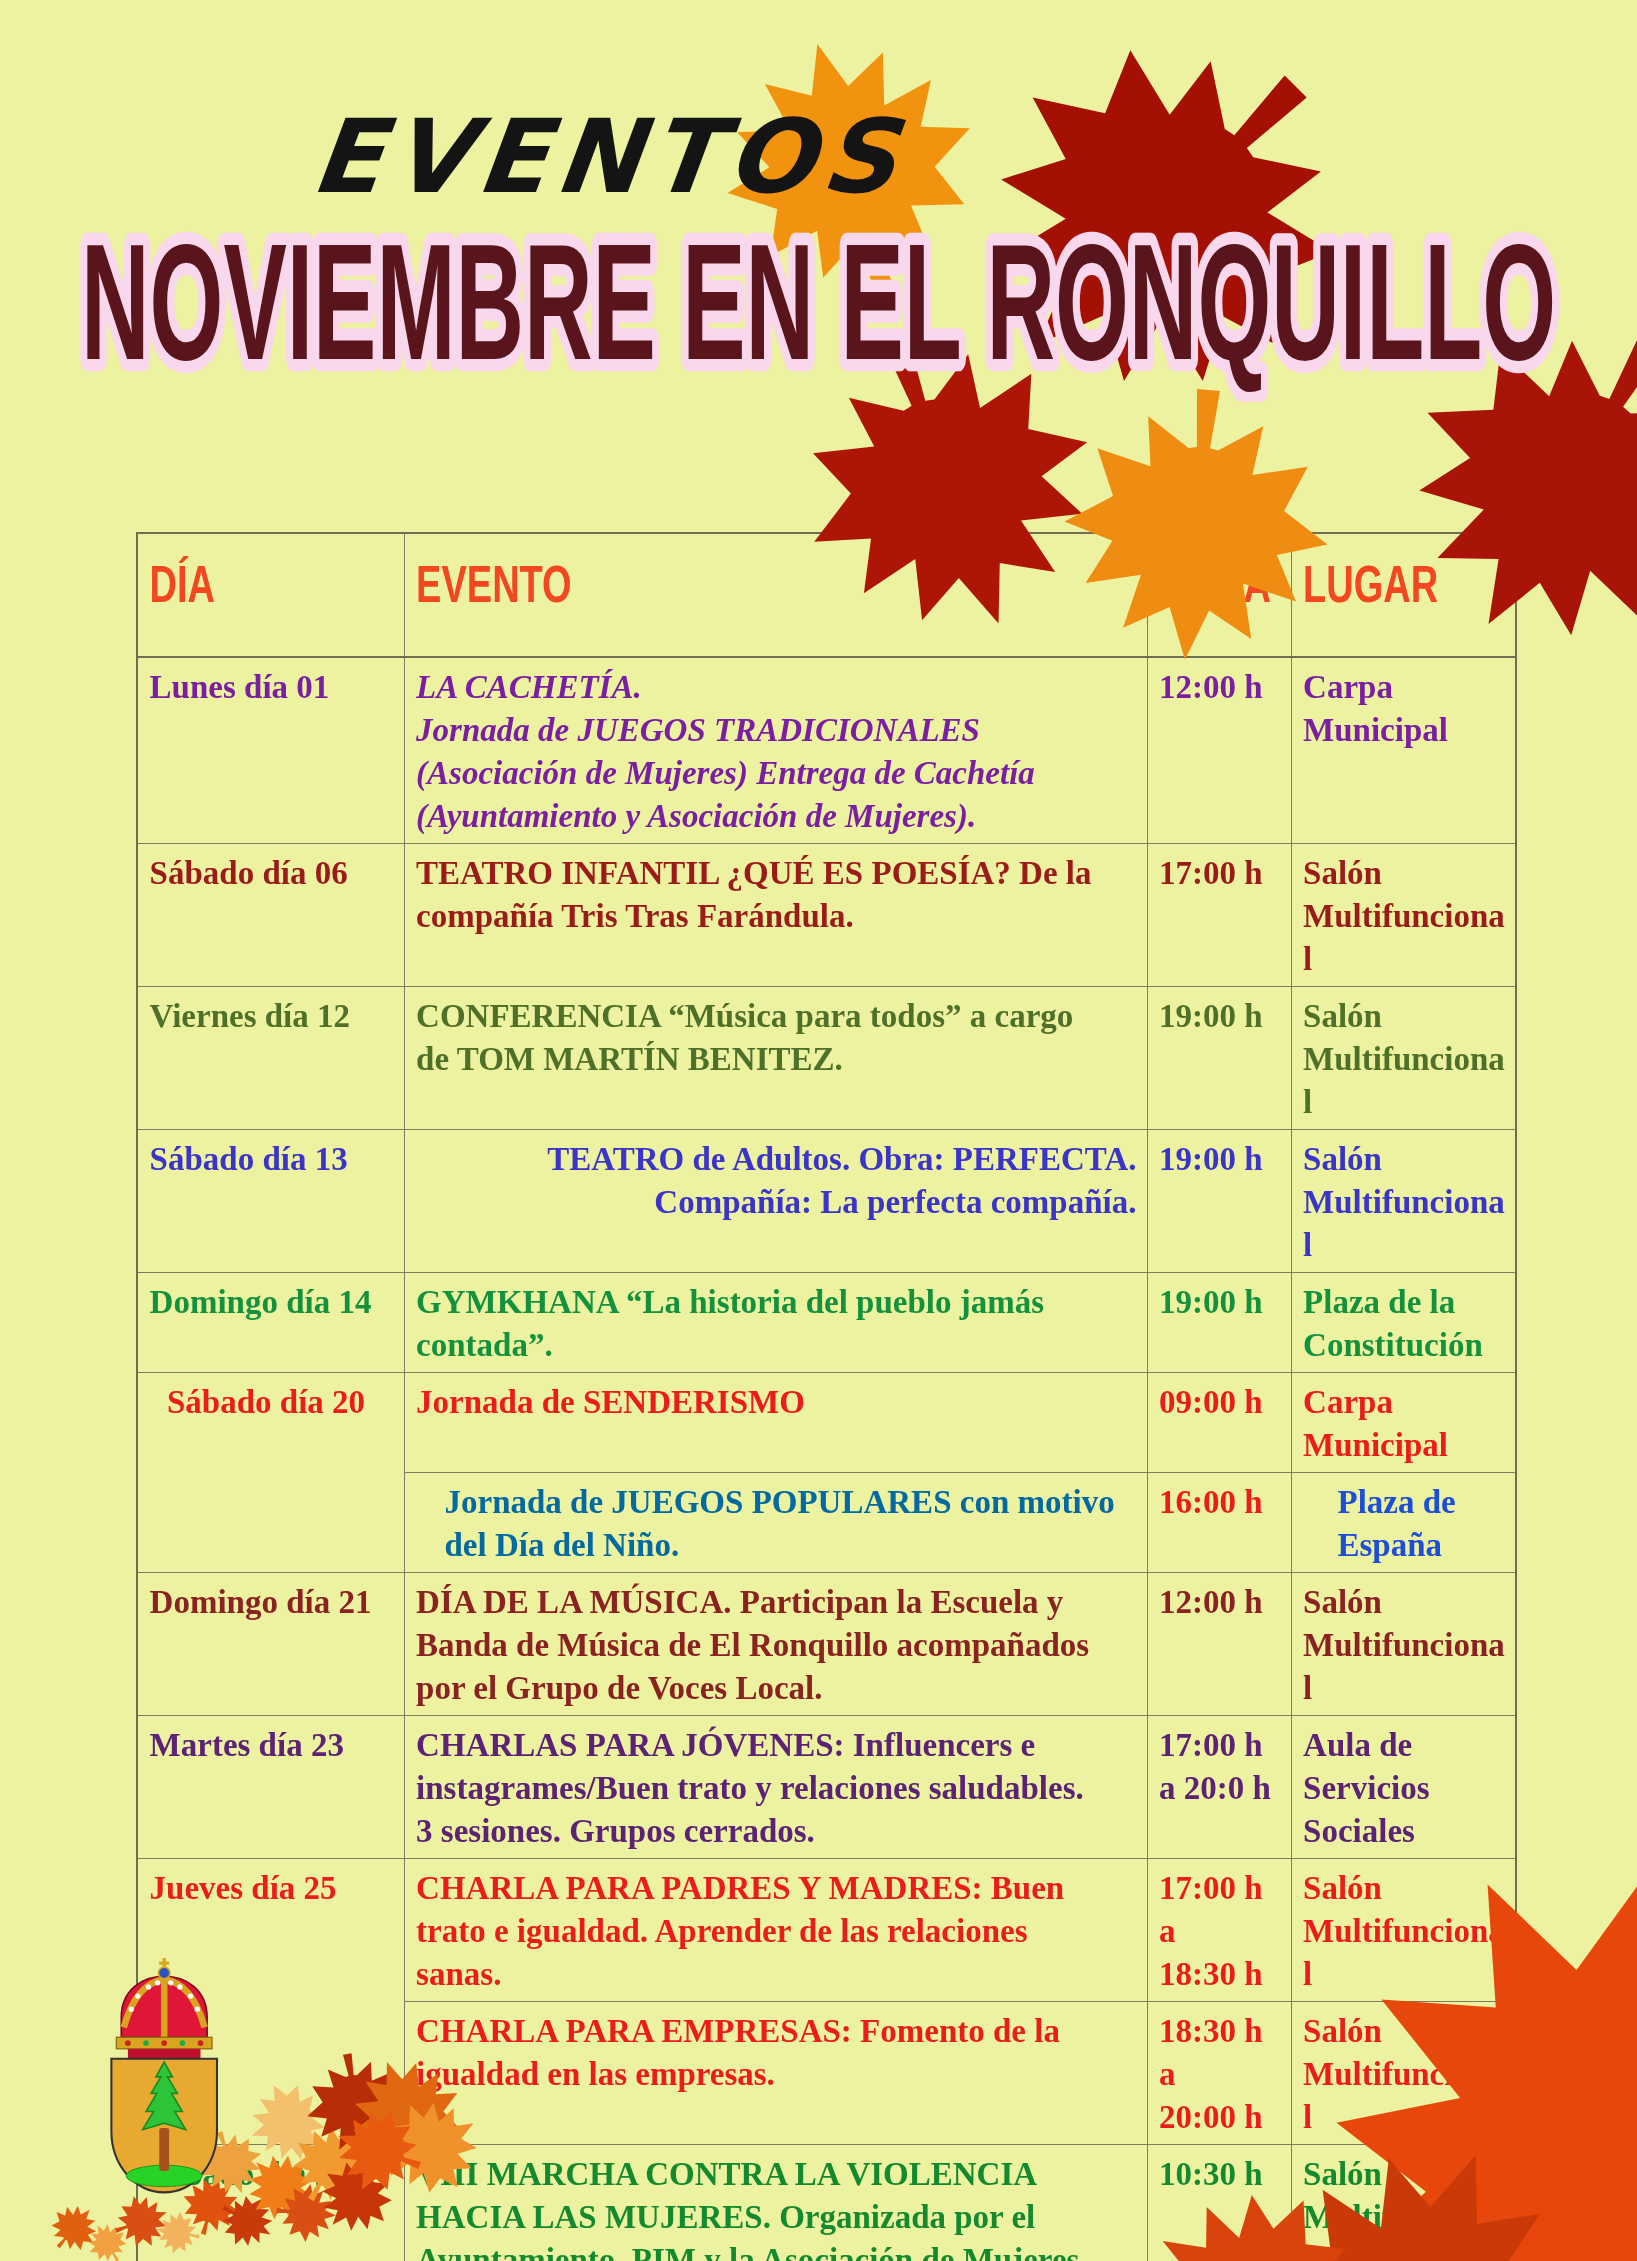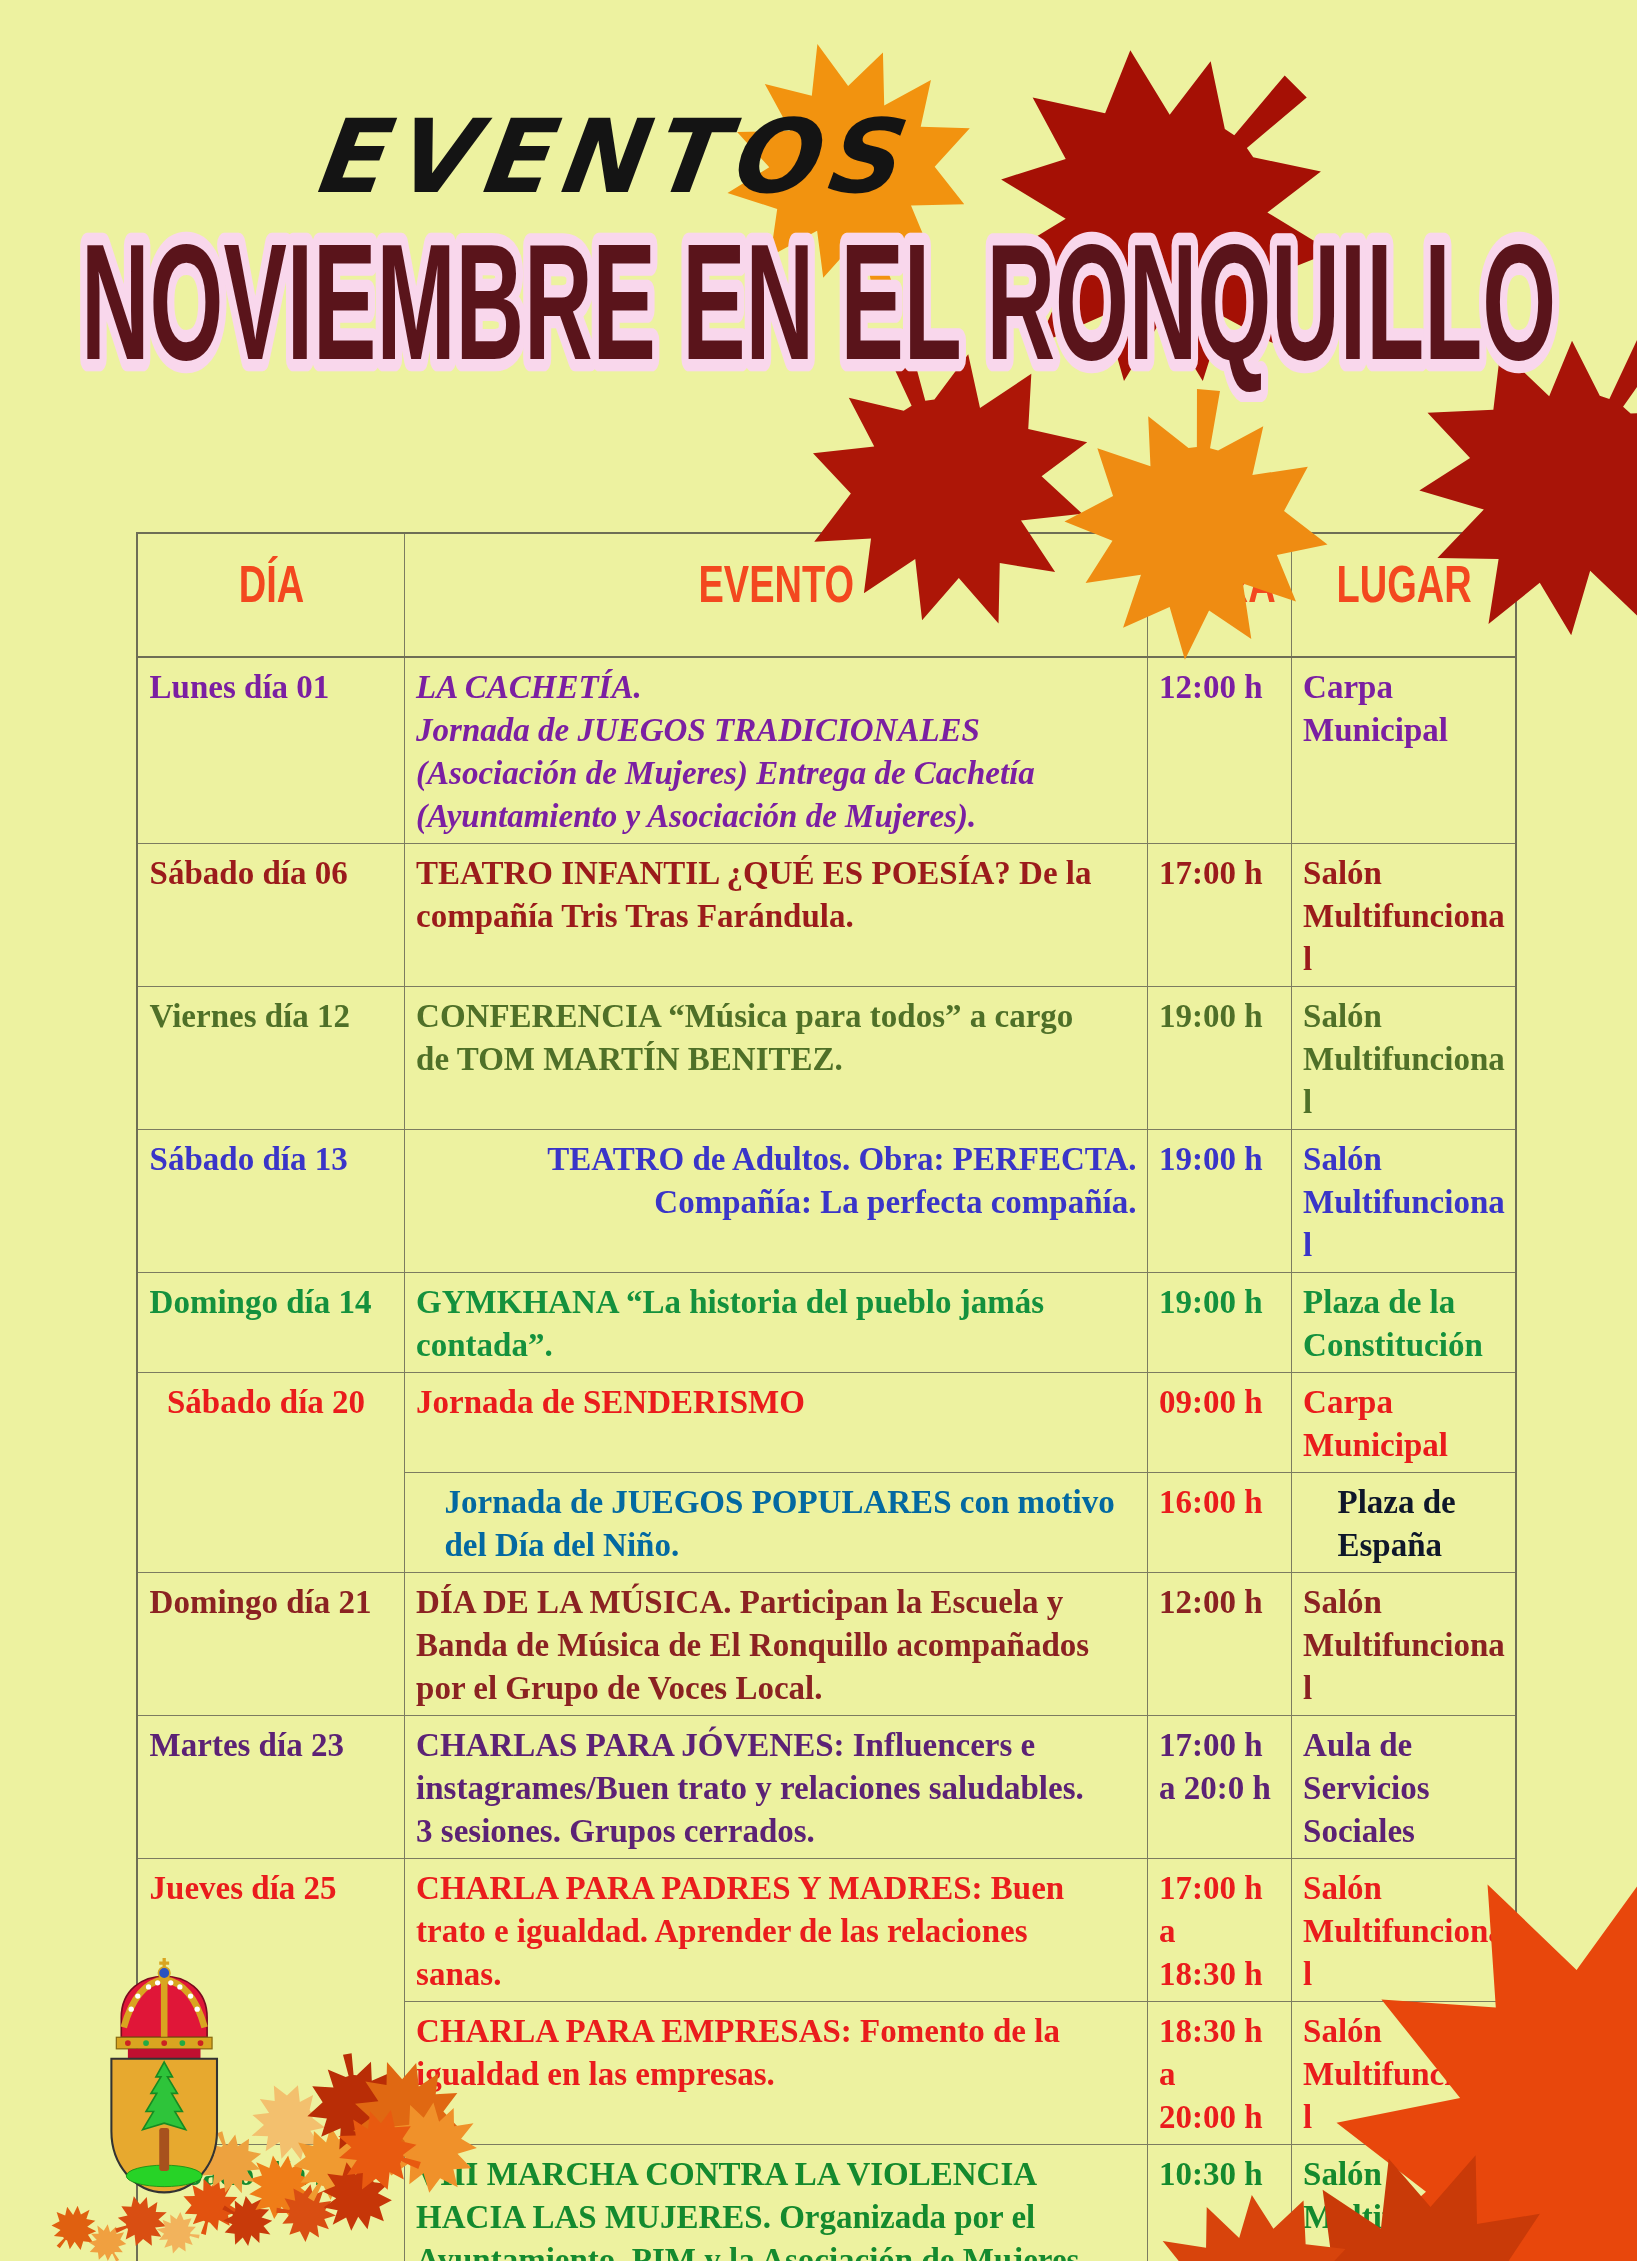--- a/index.html
+++ b/index.html
@@ -26,21 +26,21 @@
   }
   #events-table th,#events-table td{
     border:1.7px solid #7c7c60;
     vertical-align:top;text-align:left;
     padding:8.3px 10px 5px 11.6px;
     font-weight:bold;font-size:33px;line-height:1.3;
     white-space:pre-line;word-wrap:break-word;
   }
   #events-table th{
     font-family:"Liberation Sans", sans-serif;
-    color:#f3481f;text-align:center;
+    color:#f3481f;
     border-bottom:2.5px solid #6e6e55;
     padding-top:18px;
   }
   .hdr{display:inline-block;transform:scaleY(1.35);transform-origin:top center;
        font-size:38px;letter-spacing:0px;}
   td.hora{text-align:center;padding-left:3.3px;padding-right:3.3px;margin-top:8px;}
   
   .tr-h{height:124px}
   .tr-0{height:180px}.tr-1{height:96px}.tr-2{height:95px}.tr-3{height:95px}
   .tr-4{height:95px}.tr-5{height:95px}.tr-6{height:94px}.tr-7{height:109px}
@@ -119,21 +119,21 @@
     <td class="day" rowspan="2" style="color: rgb(234, 28, 28); padding-left: 29px;">Sábado día 20</td>
     <td class="event" style="color: rgb(234, 28, 28);">Jornada de SENDERISMO</td>
     <td class="hora" style="color: rgb(234, 28, 28);">09:00 h</td>
     <td class="lugar" style="color: rgb(234, 28, 28);">Carpa
 Municipal</td>
   </tr>
   <tr class="tr-6">
     <td class="event" style="color: #0369a1; padding-left: 40px;">Jornada de JUEGOS POPULARES con motivo
 del Día del Niño.</td>
     <td class="hora" style="color: rgb(234, 28, 28);">16:00 h</td>
-    <td class="lugar" style="color: #0f172a; padding-left: 46px;">Plaza de
+    <td class="lugar" style="color: #1d4ed8; padding-left: 46px;">Plaza de
 España</td>
   </tr>
   <tr class="tr-7">
     <td class="day" style="color: rgb(139, 34, 34);">Domingo día 21</td>
     <td class="event" style="color: rgb(139, 34, 34);">DÍA DE LA MÚSICA. Participan la Escuela y
 Banda de Música de El Ronquillo acompañados
 por el Grupo de Voces Local.</td>
     <td class="hora" style="color: rgb(139, 34, 34);">12:00 h</td>
     <td class="lugar" style="color: rgb(139, 34, 34);">Salón
 Multifuncional</td>

